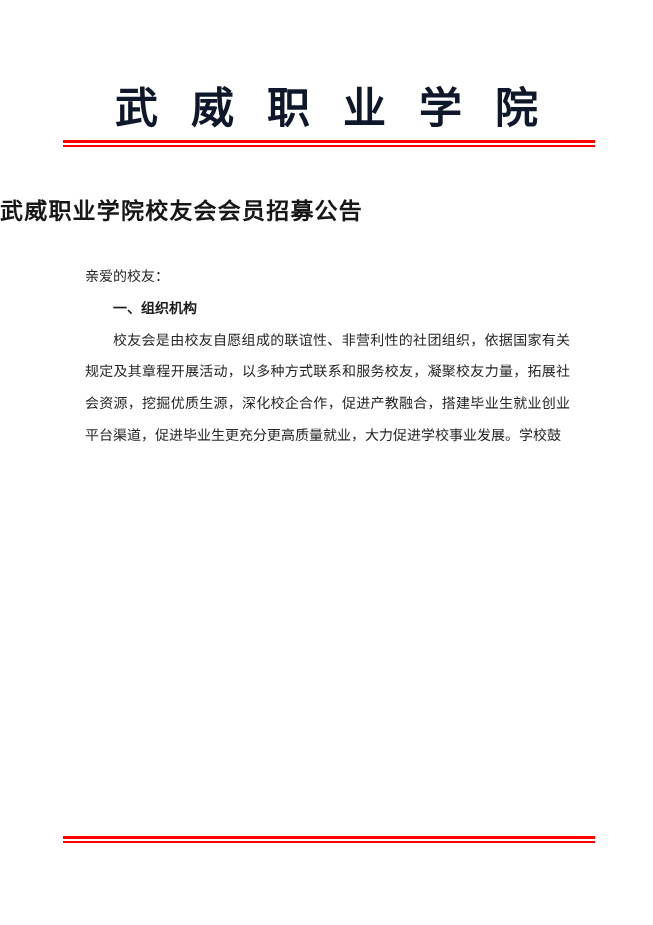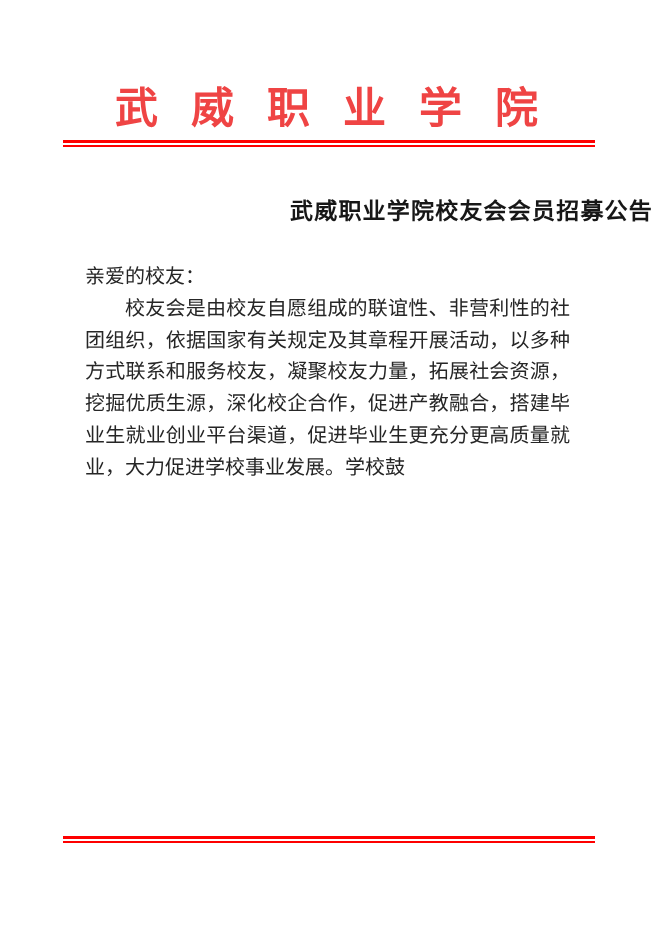--- a/index.html
+++ b/index.html
@@ -16,52 +16,52 @@
     position: relative;
     width: 653px;
     height: 925px;
     background: #ffffff;
     overflow: hidden;
   }
   
   .letterhead {
     padding-top: 86px;
     text-align: center;
-    color: #ef4444;
+    color: #0f172a;
     font-size: 43px;
     font-weight: bold;
     line-height: 46px;
     letter-spacing: 33px;
     text-indent: 33px;
     white-space: nowrap;
   }
   
   .rule {
     margin-left: 63px;
     width: 532px;
     height: 2px;               
     border-top: 3px solid #fe0000;
     border-bottom: 2px solid #fe0000;
     box-sizing: content-box;
   }
   .rule-top { margin-top: 8px; }
   
   .doc-title {
     margin-top: 50px;
-    text-align: right;
+    text-align: left;
     font-size: 23px;
     font-weight: bold;
     color: #171717;
     letter-spacing: 1.2px;
     line-height: 30px;
   }
   
   .body-text {
     margin: 34px 83px 0 85px;
-    font-size: 20px;
+    font-size: 14px;
     line-height: 31.8px;
     color: #262626;
     text-align: justify;
     text-justify: inter-ideograph;
     height: 573px;
     overflow: hidden;
   }
   .body-text p {
     margin: 0;
     text-indent: 2em;
@@ -92,18 +92,19 @@
 <div class="page">
 
   <div class="letterhead">武威职业学院</div>
 
   <div class="rule rule-top"></div>
 
   <div class="doc-title">武威职业学院校友会会员招募公告</div>
 
   <div class="body-text">
     <p class="no-indent">亲爱的校友：</p>
+    <p class="section-heading">一、组织机构</p>
     <p>校友会是由校友自愿组成的联谊性、非营利性的社团组织，依据国家有关规定及其章程开展活动，以多种方式联系和服务校友，凝聚校友力量，拓展社会资源，挖掘优质生源，深化校企合作，促进产教融合，搭建毕业生就业创业平台渠道，促进毕业生更充分更高质量就业，大力促进学校事业发展。学校鼓</p>
   </div>
 
   <div class="footer-rule"></div>
 
 </div>
 
 </body></html>

